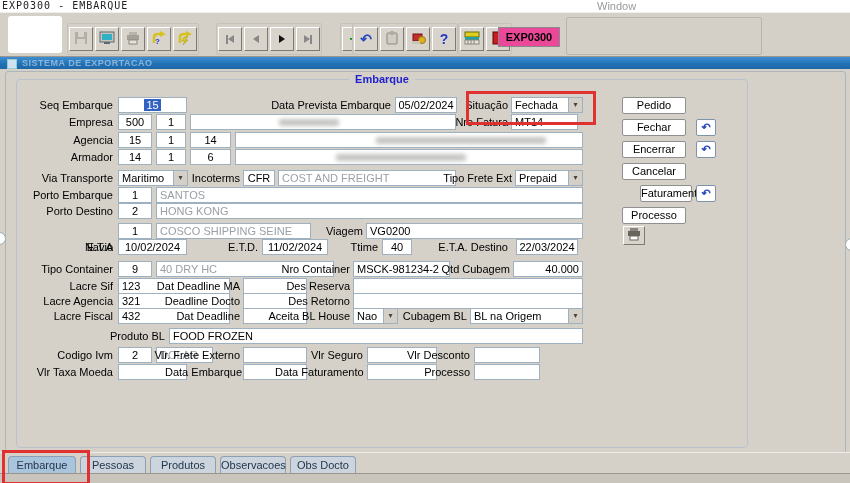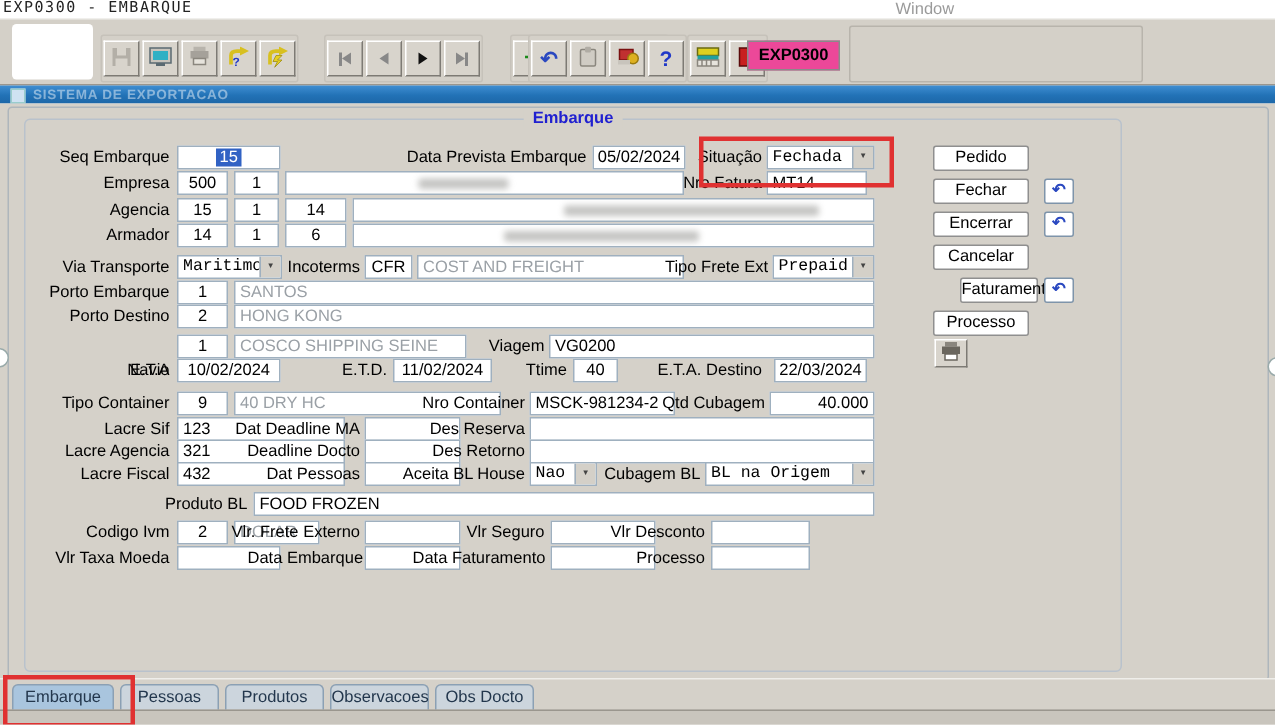--- a/index.html
+++ b/index.html
@@ -44,21 +44,21 @@
             border:1px solid #b9c2cc;border-radius:4px;}
   .grouptitle{position:absolute;left:50%;top:-7px;transform:translateX(-50%);
               background:#d5d1c9;padding:0 6px;color:#2020d0;font-weight:bold;}
   .lbl{position:absolute;height:14px;line-height:15px;text-align:right;white-space:nowrap;}
   .fld{position:absolute;height:16px;line-height:14px;background:#fff;border:1px solid #9fb0bf;
        box-sizing:border-box;padding:0 3px;white-space:nowrap;overflow:hidden;}
   .fld.c{text-align:center;padding:0;}
   .fld.r{text-align:right;}
   .fld.gray{color:#9aa0a6;}
   .sel{background:#3162c4;color:#fff;padding:0 2px;}
-  .combo{display:flex;align-items:center;padding:0;font-family:Liberation Mono, monospace;}
+  .combo{display:flex;align-items:center;padding:0;}
   .combo .cv{flex:1;padding:0 3px;overflow:hidden;white-space:nowrap;}
   .combo .ca{width:13px;background:#d4d0c8;border-left:1px solid #9fb0bf;color:#444;
              font-size:8px;line-height:14px;text-align:center;}
   .redact{position:absolute;height:7px;background:#c4c4c2;filter:blur(2px);border-radius:2px;top:4px;}
   
   .btn{position:absolute;height:17px;background:#fff;border:1px solid #8f8f8f;border-radius:2px;
        text-align:center;line-height:15px;box-sizing:border-box;}
   .usm{position:absolute;width:20px;height:17px;background:#fff;border:1px solid #7e94aa;border-radius:2px;
        color:#2a48c0;font-weight:bold;text-align:center;line-height:14px;box-sizing:border-box;}
   .printbtn{position:absolute;left:623px;top:226px;width:22px;height:19px;background:#d8d4cc;
@@ -316,21 +316,21 @@
 
 <div class="lbl" style="left:10px;top:294px;width:103px;">Lacre Agencia</div>
 <div class="fld" style="left:118px;top:293px;width:112px;">321</div>
 <div class="lbl" style="left:155px;top:294px;width:85px;">Deadline Docto</div>
 <div class="fld" style="left:243px;top:293px;width:64px;"></div>
 <div class="lbl" style="left:270px;top:294px;width:80px;">Des Retorno</div>
 <div class="fld" style="left:353px;top:293px;width:230px;"></div>
 
 <div class="lbl" style="left:10px;top:309px;width:103px;">Lacre Fiscal</div>
 <div class="fld" style="left:118px;top:308px;width:112px;">432</div>
-<div class="lbl" style="left:155px;top:309px;width:85px;">Dat Pessoas</div>
+<div class="lbl" style="left:155px;top:309px;width:85px;">Dat Deadline</div>
 <div class="fld" style="left:243px;top:308px;width:64px;"></div>
 <div class="lbl" style="left:255px;top:309px;width:95px;">Aceita BL House</div>
 <div class="fld combo" style="left:353px;top:308px;width:45px;">
   <span class="cv">Nao</span>
   <span class="ca">▾</span>
 </div>
 <div class="lbl" style="left:400px;top:309px;width:67px;">Cubagem BL</div>
 <div class="fld combo" style="left:470px;top:308px;width:113px;">
   <span class="cv">BL na Origem</span>
   <span class="ca">▾</span>

